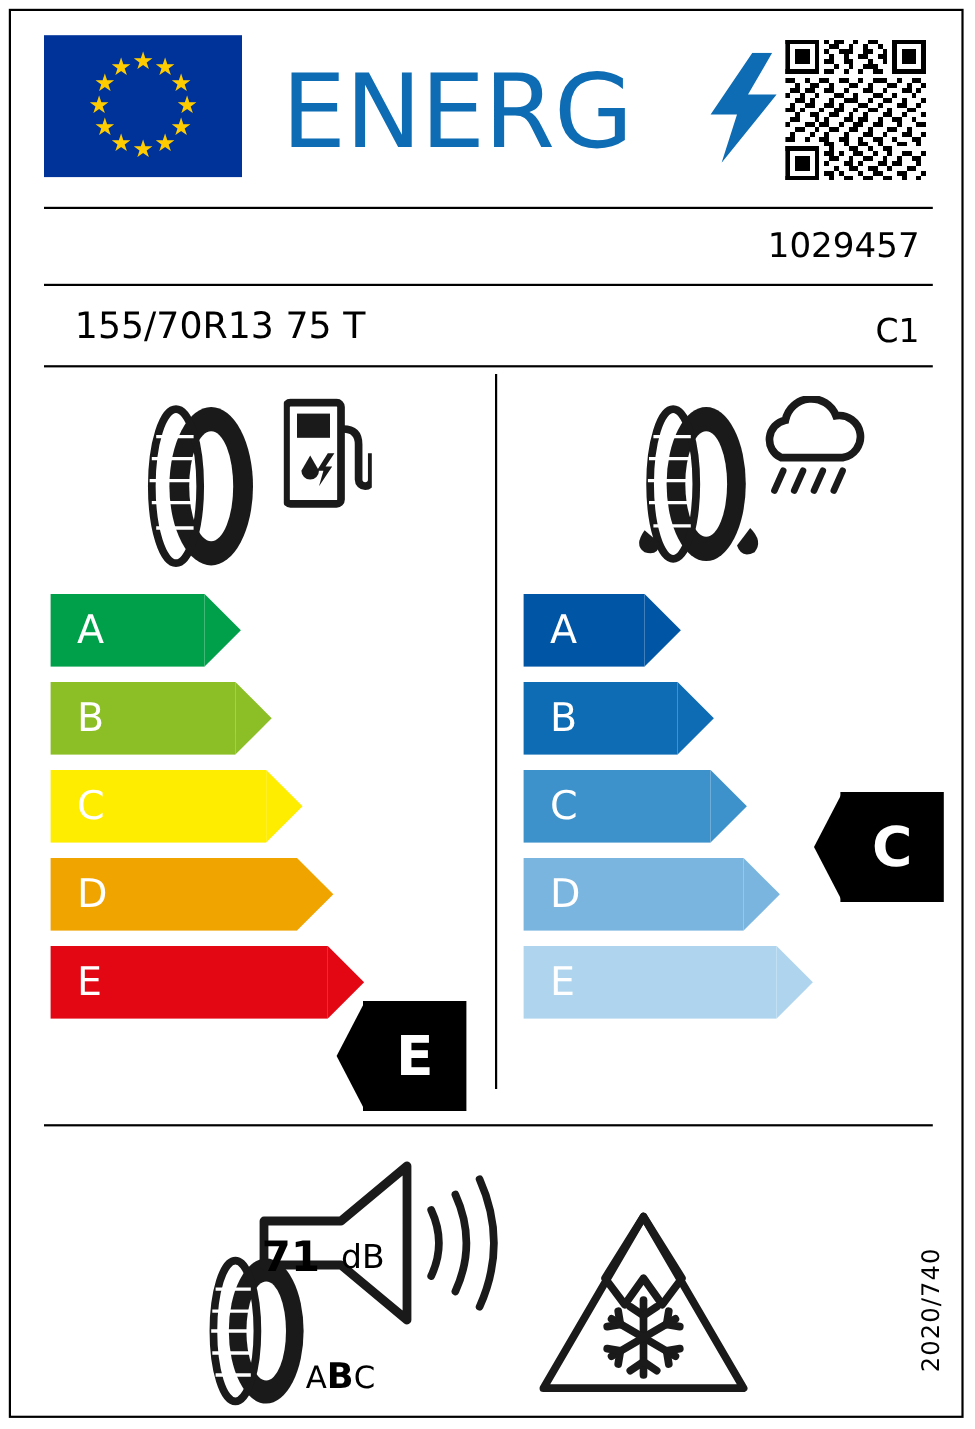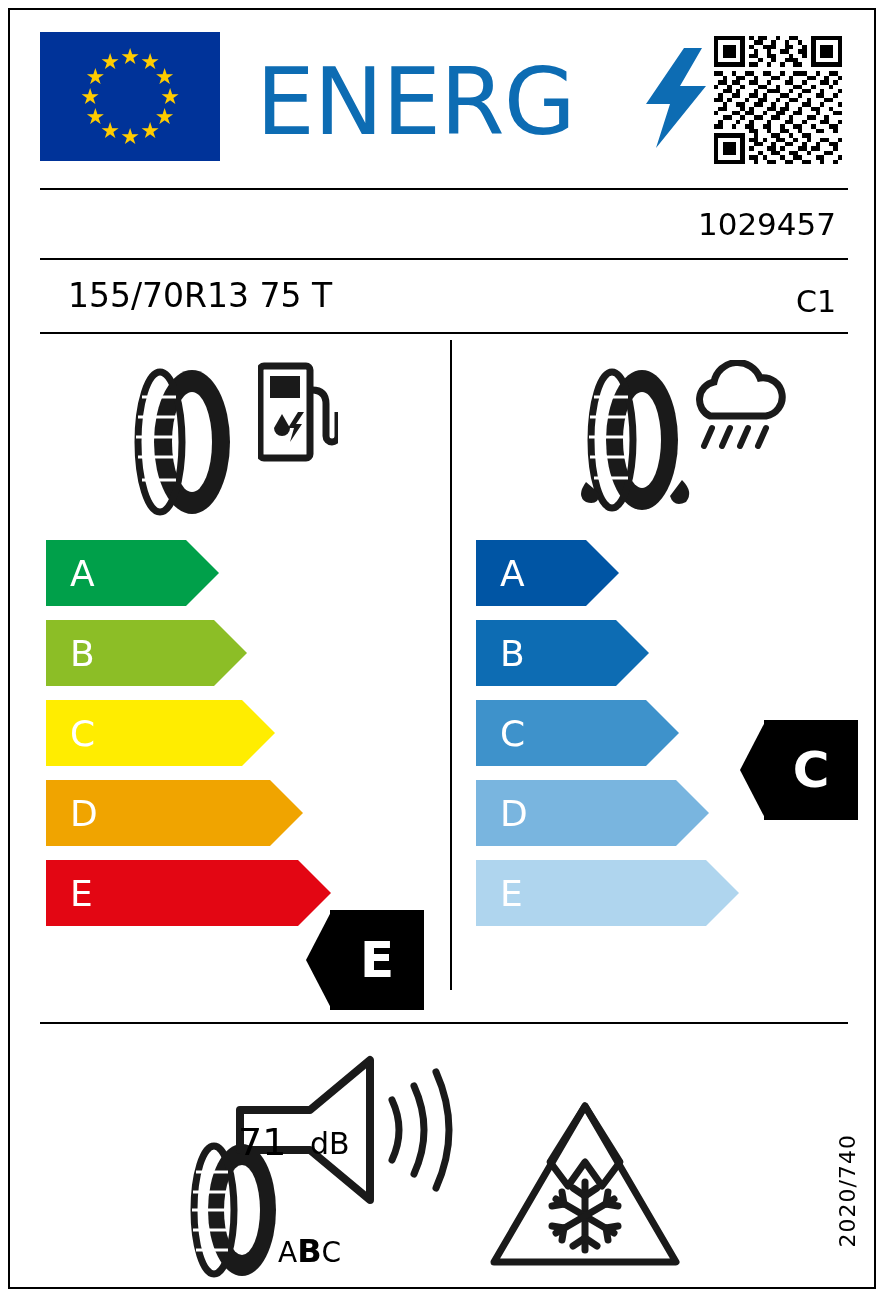--- a/index.html
+++ b/index.html
@@ -103,21 +103,21 @@
   .result .notch{
     position:absolute;left:0;top:0;width:0;height:0;
     border-top:50px solid transparent;border-bottom:50px solid transparent;
     border-right:26px solid #000;
   }
 
   
   .hdiv{position:absolute;left:30px;top:1012px;width:808px;height:2px;background:#000;}
   .noise{position:absolute;left:150px;top:1040px;width:330px;height:230px;}
   .db-text{
-    position:absolute;left:228px;top:1110px;font-size:38px;font-weight:normal;
+    position:absolute;left:228px;top:1110px;font-size:38px;font-weight:bold;
   }
   .db-unit{
     position:absolute;left:300px;top:1116px;font-size:30px;font-weight:normal;
   }
   .abc{
     position:absolute;left:268px;top:1222px;font-size:28px;
   }
   .abc b{font-size:32px;}
   .snow{position:absolute;left:480px;top:1090px;width:190px;height:170px;}
   .vtext{

